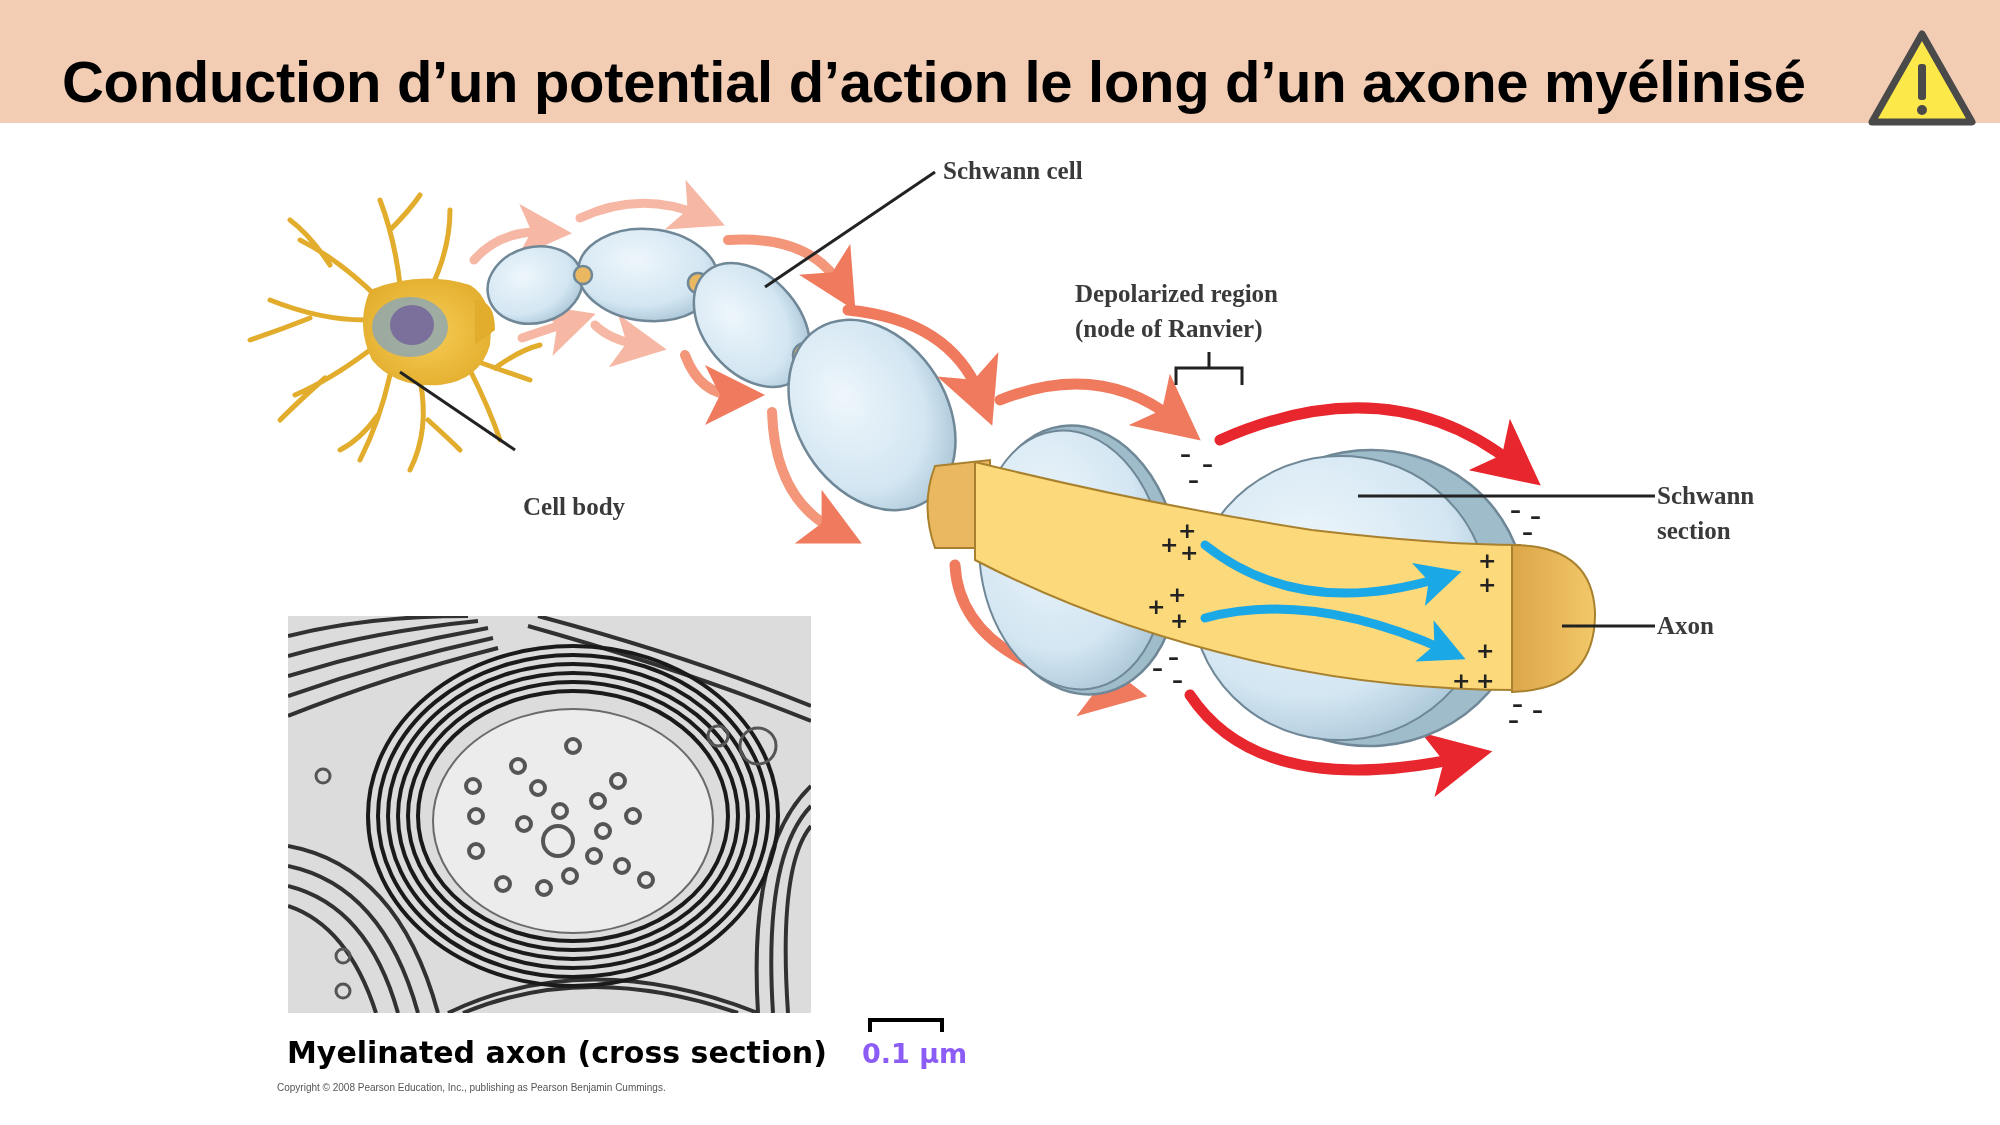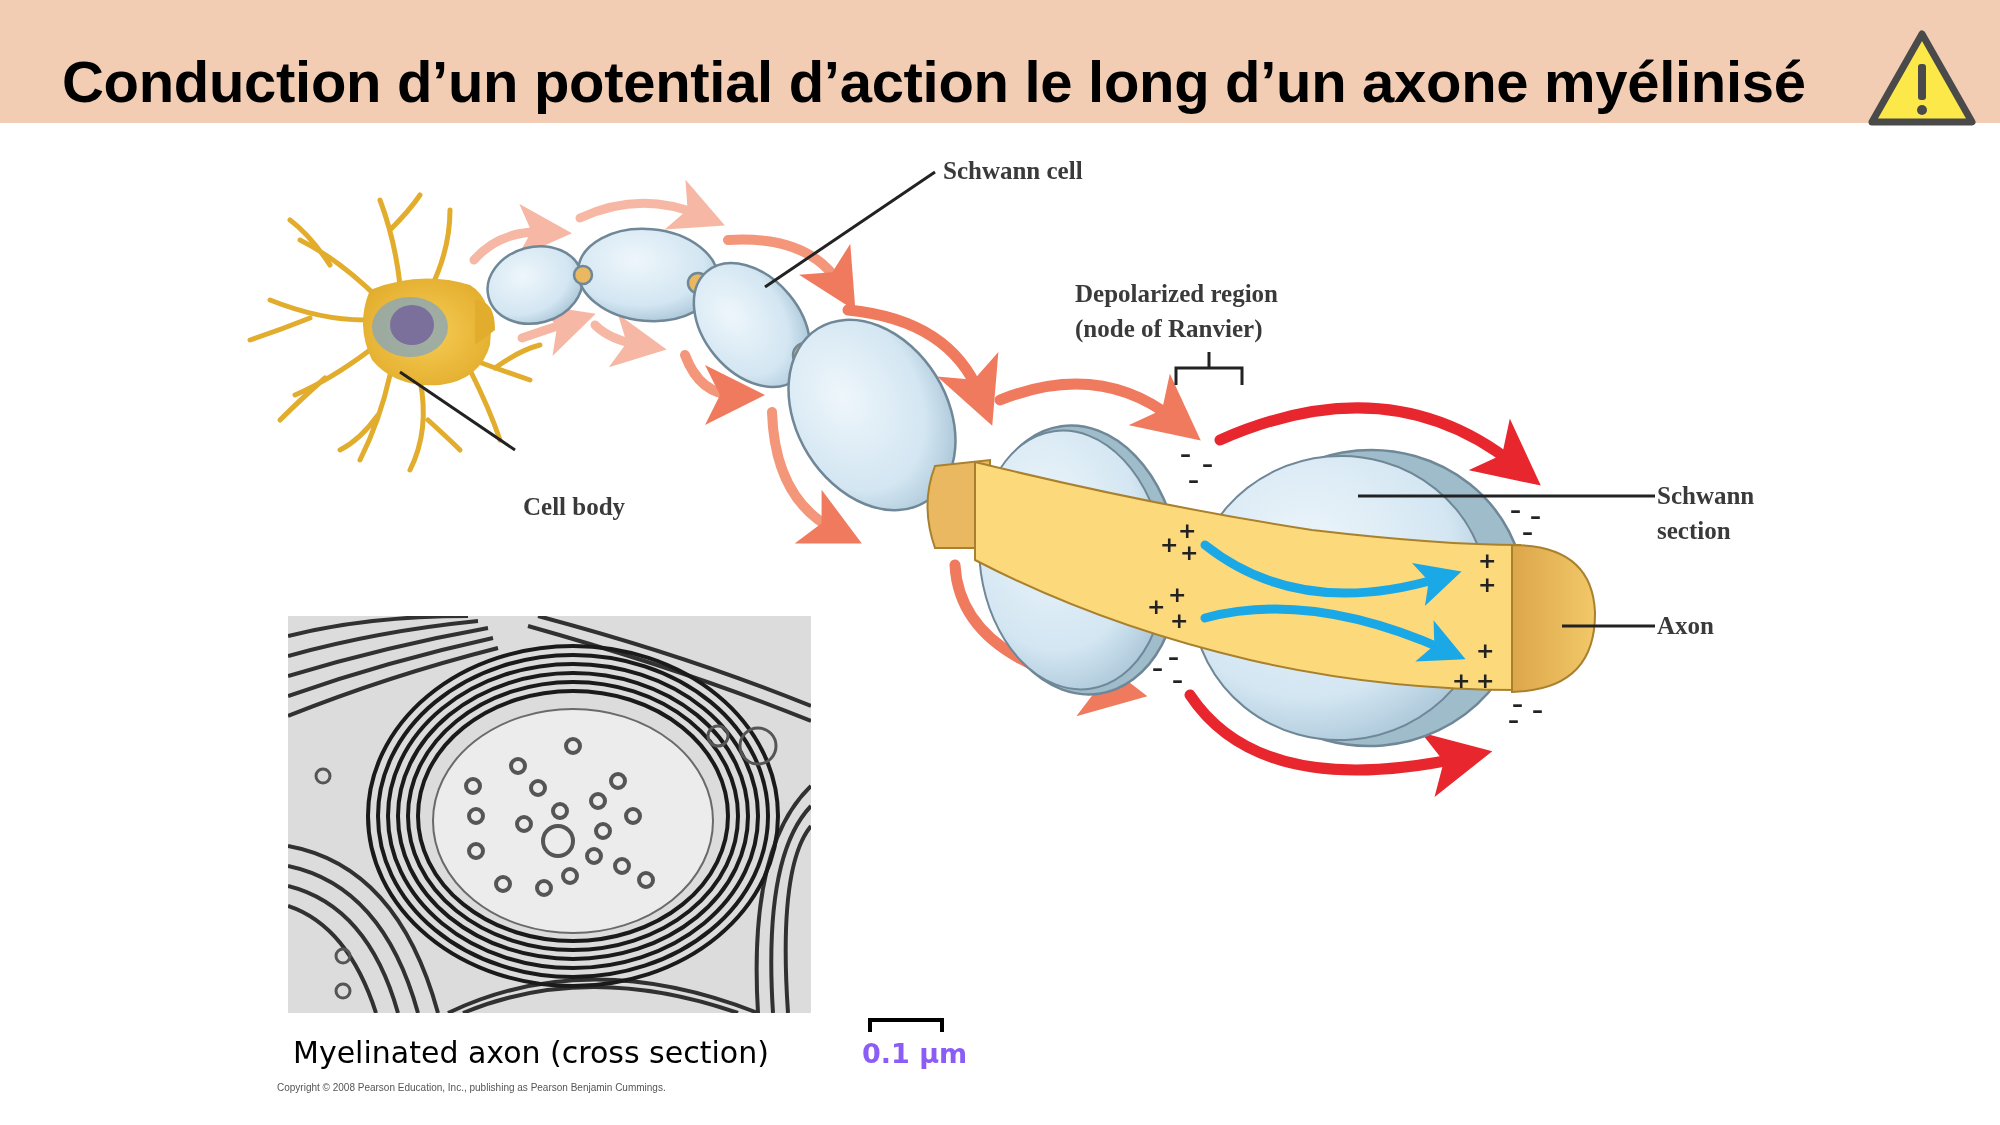--- a/index.html
+++ b/index.html
@@ -21,22 +21,22 @@
   .lbl {
     position: absolute; font-family: Liberation Serif, serif; font-weight: bold;
     font-size: 25px; color: #3a3a3a; white-space: nowrap; line-height: 35px;
   }
   .micrograph {
     position: absolute; left: 288px; top: 616px; width: 523px; height: 397px;
     background: #d9d9d9; overflow: hidden;
   }
   .micrograph svg { width: 100%; height: 100%; display: block; }
   .caption {
-    position: absolute; left: 293px; top: 1035px; font-family: "DejaVu Sans", sans-serif;
-    font-weight: normal; font-size: 30px; color: #000; white-space: nowrap;
+    position: absolute; left: 287px; top: 1035px; font-family: "DejaVu Sans", sans-serif;
+    font-weight: bold; font-size: 30px; color: #000; white-space: nowrap;
   }
   .scale-bar { position: absolute; left: 868px; top: 1018px; width: 76px; height: 14px;
     border: 4px solid #000; border-bottom: none; box-sizing: border-box; }
   .scale-label { position: absolute; left: 862px; top: 1038px; font-family: "DejaVu Sans", sans-serif;
     font-weight: bold; font-size: 27px; color: #8b5cf6; white-space: nowrap; }
   .copyright { position: absolute; left: 277px; top: 1082px; font-family: "Liberation Sans", sans-serif;
     font-size: 10px; color: #555; white-space: nowrap; }
 </style>
 </head>
 <body>

